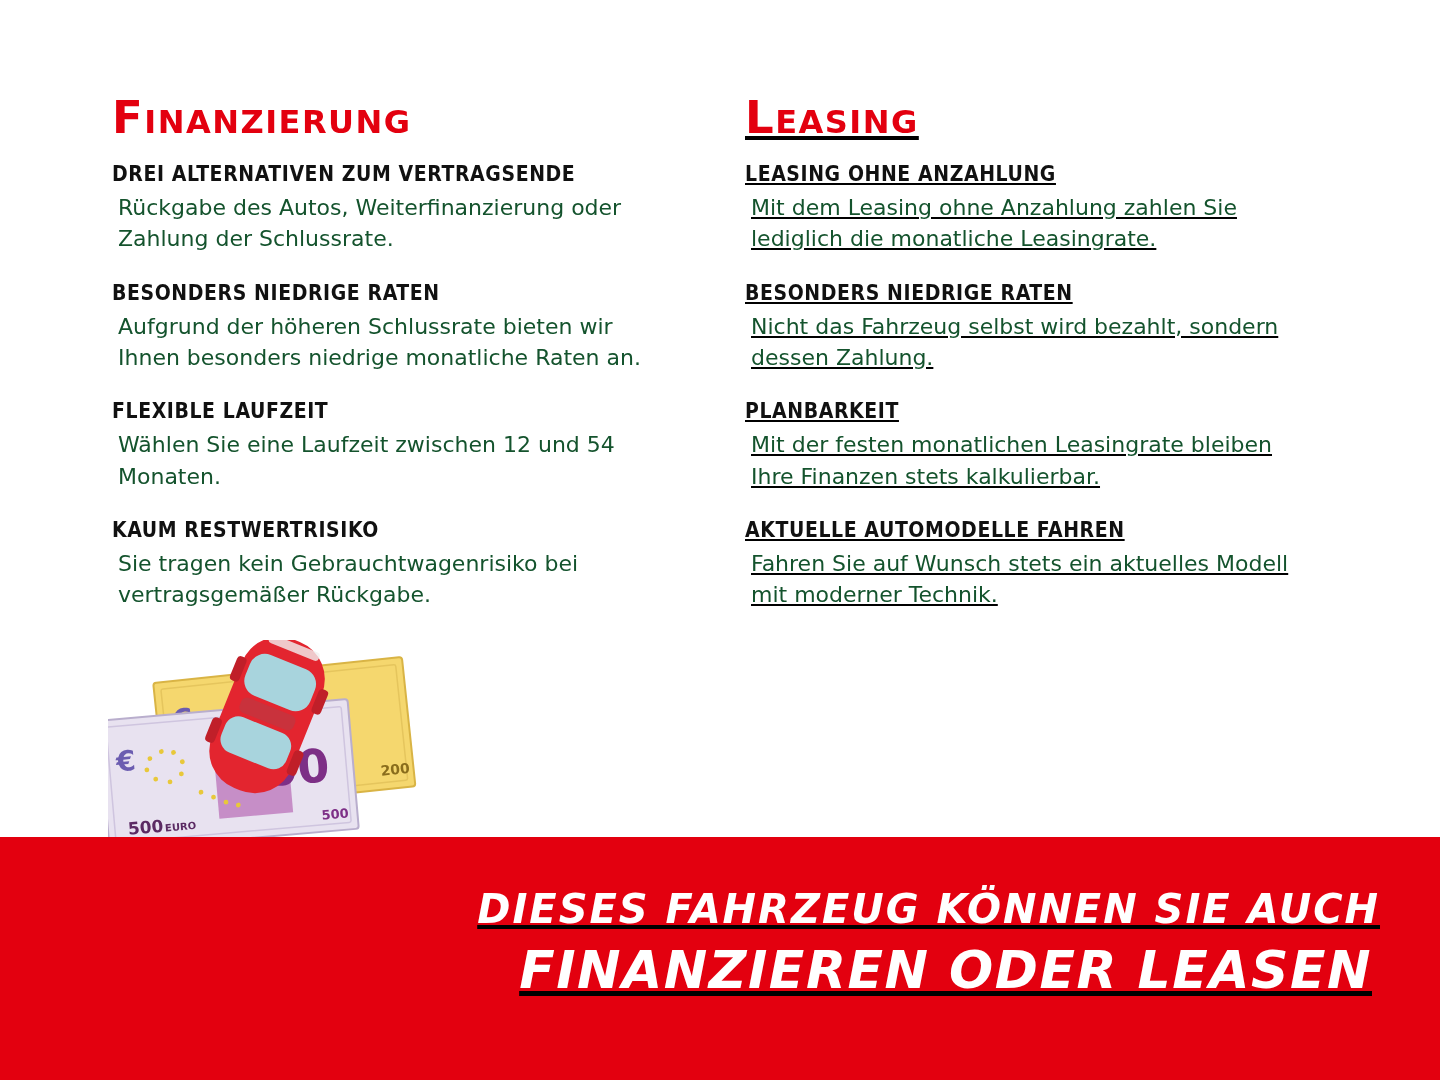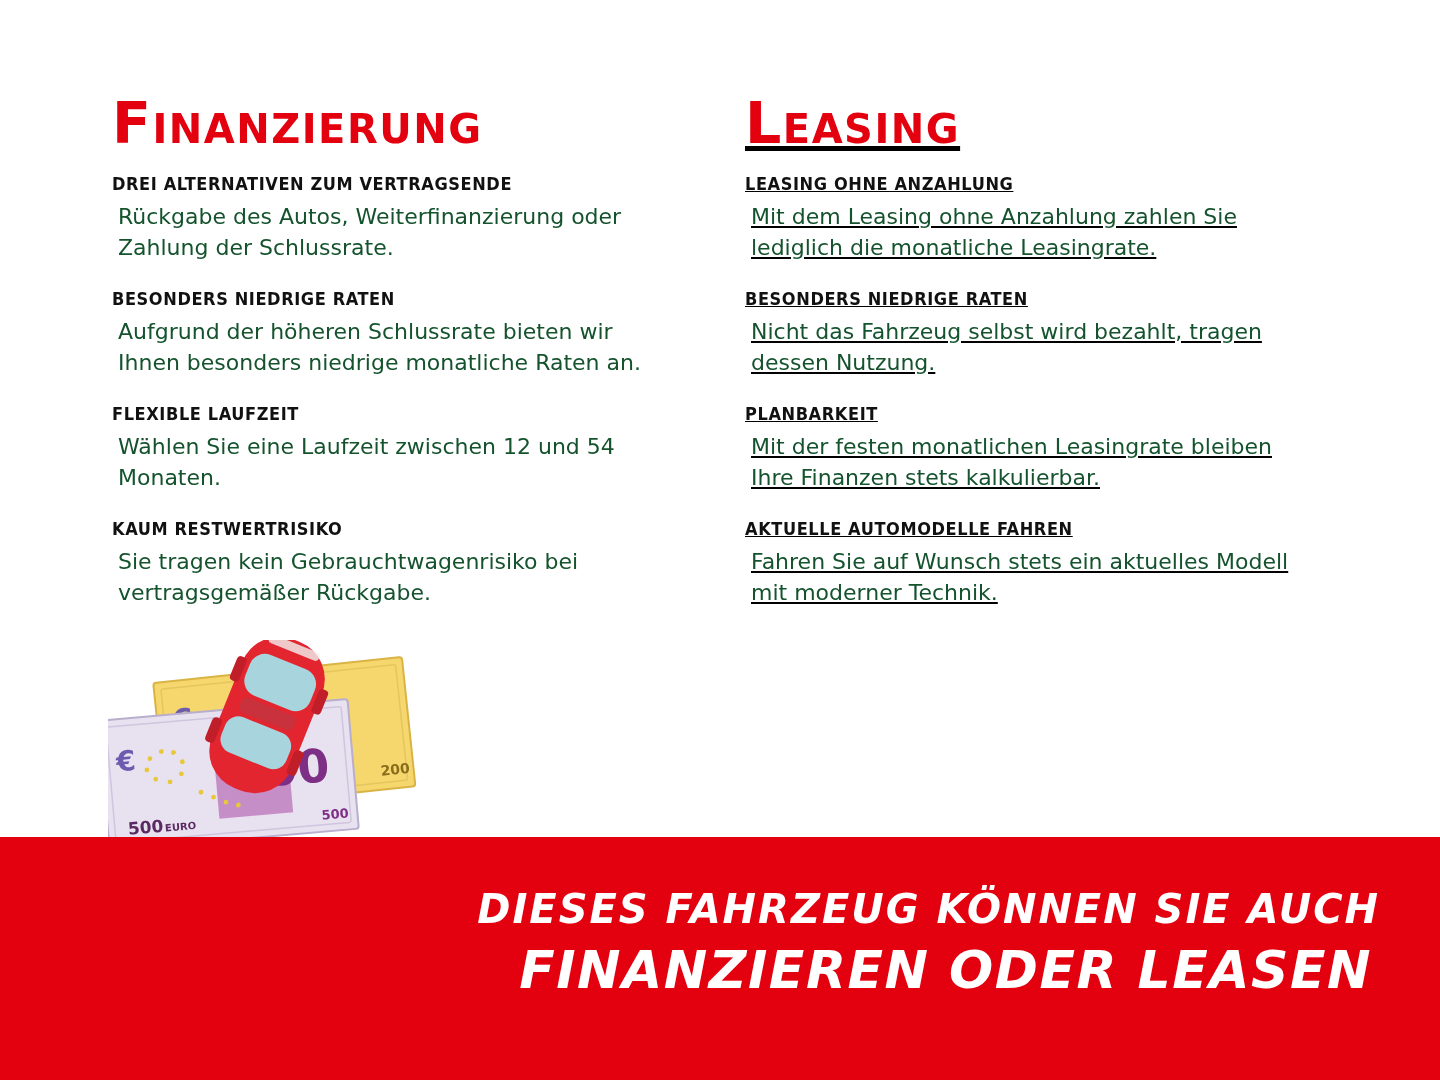--- a/index.html
+++ b/index.html
@@ -51,38 +51,38 @@
     width: 660px;
     padding-left: 70px;
     padding-right: 20px;
     text-decoration: underline;
   }
 
   .col-title {
     color: #e3000f;
     font-family: "DejaVu Sans", sans-serif;
     font-weight: bold;
-    font-size: 57px;
+    font-size: 45px;
     letter-spacing: 1.5px;
     margin: 0 0 22px 0;
     line-height: 1;
     font-variant: small-caps;
     text-transform: capitalize;
   }
 
   .block {
     margin-bottom: 26px;
   }
   .block:last-child {
     margin-bottom: 0;
   }
   .block-head {
     color: #111111;
     font-weight: bold;
-    font-size: 18px;
+    font-size: 21px;
     letter-spacing: 0.6px;
     line-height: 1.15;
     margin: 0 0 5px 0;
     text-transform: uppercase;
     font-stretch: condensed;
   }
   .block-body {
     color: #14532d;
     font-size: 22px;
     line-height: 1.42;
@@ -98,20 +98,21 @@
     width: 1440px;
     height: 243px;
     background: #e3000f;
   }
   .banner-inner {
     position: absolute;
     right: 60px;
     top: 50px;
     text-align: right;
     width: 940px;
+    text-decoration: underline;
   }
   .banner-line1 {
     color: #ffffff;
     font-size: 40px;
     font-weight: bold;
     font-style: italic;
     letter-spacing: 2px;
     line-height: 1.1;
     margin: 0 0 12px 0;
     text-transform: uppercase;
@@ -175,21 +176,21 @@
     <div class="col col-right">
       <h2 class="col-title">Leasing</h2>
 
       <div class="block">
         <h3 class="block-head">LEASING OHNE ANZAHLUNG</h3>
         <p class="block-body">Mit dem Leasing ohne Anzahlung zahlen Sie lediglich die monatliche Leasingrate.</p>
       </div>
 
       <div class="block">
         <h3 class="block-head">BESONDERS NIEDRIGE RATEN</h3>
-        <p class="block-body">Nicht das Fahrzeug selbst wird bezahlt, tragen dessen Nutzung.</p>
+        <p class="block-body">Nicht das Fahrzeug selbst wird bezahlt, sondern dessen Zahlung.</p>
       </div>
 
       <div class="block">
         <h3 class="block-head">PLANBARKEIT</h3>
         <p class="block-body">Mit der festen monatlichen Leasingrate bleiben Ihre Finanzen stets kalkulierbar.</p>
       </div>
 
       <div class="block">
         <h3 class="block-head">AKTUELLE AUTOMODELLE FAHREN</h3>
         <p class="block-body">Fahren Sie auf Wunsch stets ein aktuelles Modell mit moderner Technik.</p>

